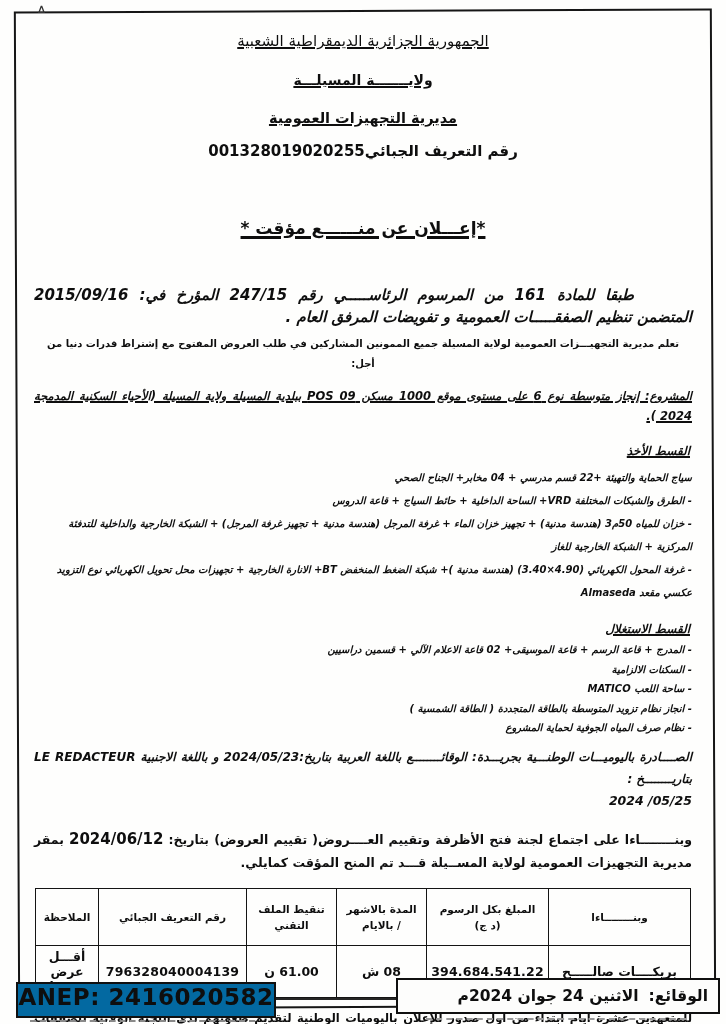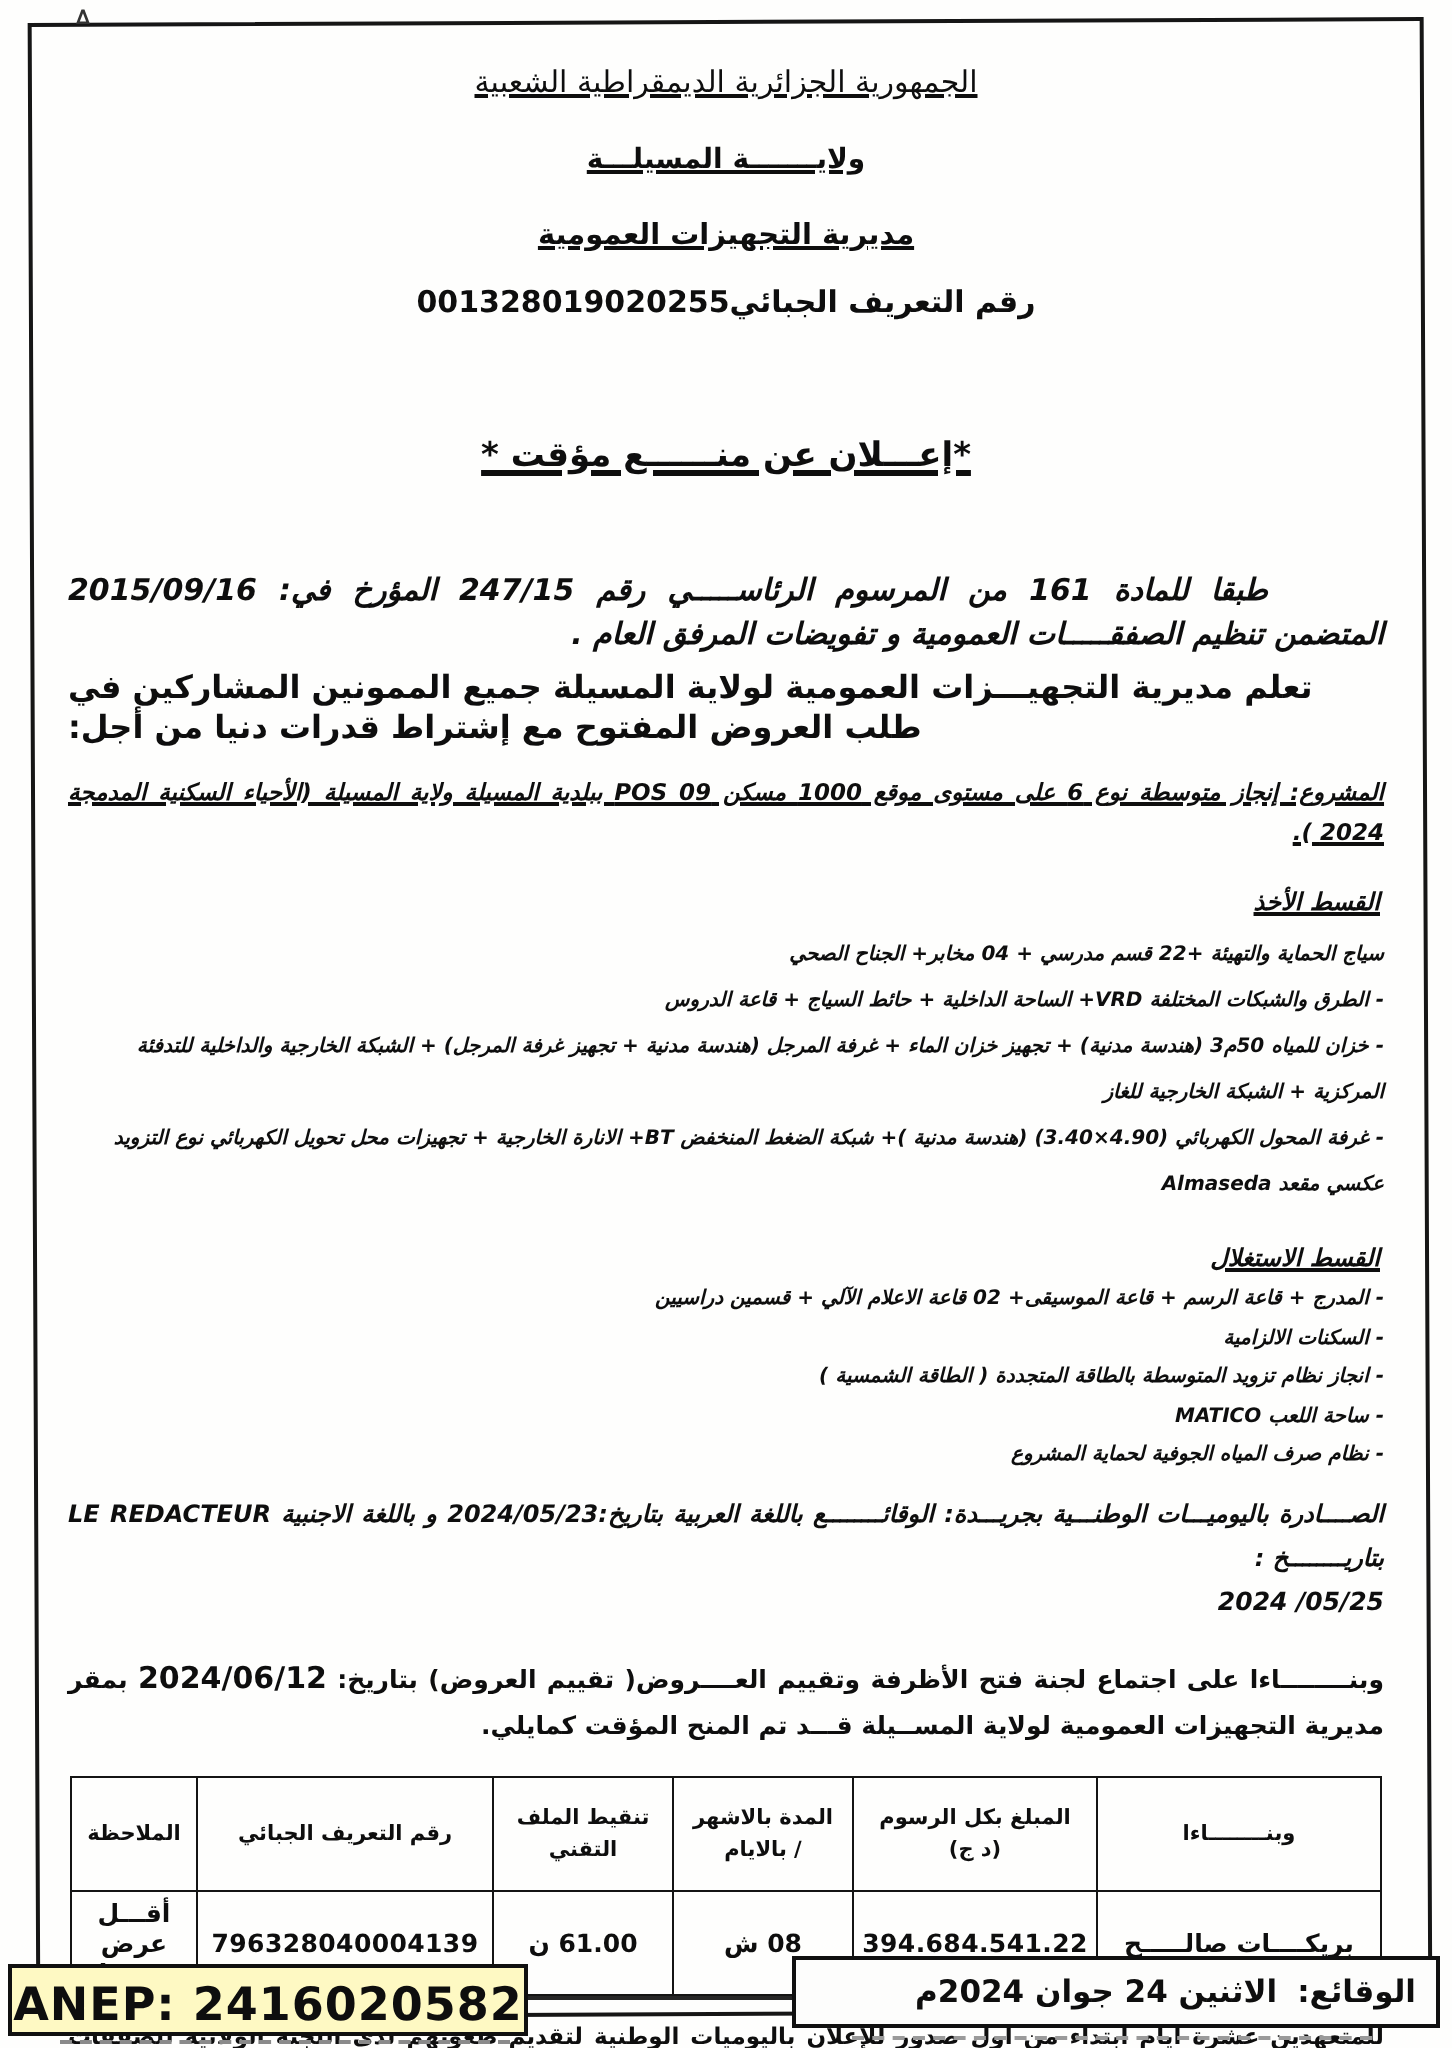--- a/index.html
+++ b/index.html
@@ -14,21 +14,21 @@
   }
   .content{position:absolute;top:24px;right:34px;left:34px;}
   .center{text-align:center;}
   .hdr1{font-size:15px;font-weight:normal;text-decoration:underline;text-decoration-thickness:2px;margin:8px 0 0 0;}
   .hdr2{font-size:14px;font-weight:bold;text-decoration:underline;text-decoration-thickness:2px;margin:22px 0 0 0;}
   .hdr3{font-size:14.5px;font-weight:bold;text-decoration:underline;text-decoration-thickness:2px;margin:22px 0 0 0;}
   .hdr4{font-size:15px;font-weight:bold;margin:16px 0 0 0;text-align:center;}
   .hdr4 .num{letter-spacing:0.5px;}
   .title{font-size:17px;font-weight:bold;text-decoration:underline;text-decoration-thickness:2.5px;margin:58px 0 0 0;}
   .p1{font-size:15px;font-weight:bold;line-height:22px;text-align:justify;text-indent:58px;margin:46px 0 0 0;font-style:italic;}
-  .p2{font-size:16px;font-weight:bold;line-height:20px;margin:6px 0 0 0;text-align:left;}
+  .p2{font-size:10px;font-weight:bold;line-height:20px;margin:6px 0 0 0;text-align:center;}
   .project{font-size:11.5px;font-weight:bold;font-style:italic;line-height:20px;margin:12px 0 0 0;text-align:justify;text-decoration:underline;text-decoration-thickness:1.5px;}
   .lot-h{font-size:12px;font-weight:bold;font-style:italic;text-decoration:underline;text-decoration-thickness:2px;text-align:right;padding-left:4px;margin:18px 2px 0 0;}
   .lot1 .li{font-size:10px;font-weight:bold;font-style:italic;line-height:23px;text-align:right;}
   .lot1{margin-top:8px;}
   .lot2{margin-top:4px;}
   .lot2 .li{font-size:10px;font-weight:bold;font-style:italic;line-height:19.5px;text-align:right;padding-left:8px;}
   .pub{font-size:12px;font-weight:bold;font-style:italic;line-height:22px;margin:8px 0 0 0;text-align:justify;}
   .pub-date{direction:ltr;text-align:right;font-size:12.5px;font-weight:bold;font-style:italic;padding-left:58px;line-height:22px;}
   .award{font-size:12.5px;font-weight:bold;line-height:23px;margin:16px 0 0 0;text-align:justify;}
   .award .big-date{font-size:15px;}
@@ -36,22 +36,22 @@
     border-collapse:collapse;width:656px;margin:14px auto 0 auto;direction:rtl;table-layout:fixed;
   }
   table.results th,table.results td{border:1.7px solid #141414;font-weight:bold;padding:3px 2px;text-align:center;vertical-align:middle;}
   table.results th{font-size:10.5px;white-space:pre-line;line-height:16px;height:50px;}
   table.results td{font-size:12.5px;height:42px;}
   td.contractor{font-size:13.5px;}
   td.amount,td.taxno{font-size:13px;letter-spacing:0.2px;}
   td.remark{font-size:11px;}
   .note1{font-size:11.5px;font-weight:bold;line-height:20px;margin:10px 0 0 0;text-align:justify;}
   .anep-box{
-    position:absolute;left:4px;bottom:6px;width:256px;height:32px;background:#fef9c3;
-    border:2.5px solid #101010;display:flex;align-items:flex-end;justify-content:center;
+    position:absolute;left:16px;bottom:6px;width:256px;height:32px;background:#0369a1;
+    border:2.5px solid #101010;display:flex;align-items:flex-start;justify-content:center;
     font-weight:bold;font-size:23px;letter-spacing:0.5px;direction:ltr;font-style:normal;
   }
   .date-box{
     position:absolute;right:6px;bottom:10px;width:300px;height:32px;background:#fdfdfc;
     border:2px solid #101010;display:flex;align-items:center;justify-content:flex-start;
     gap:10px;font-weight:bold;font-size:15.5px;padding:0 10px;
   }
   .connector{position:absolute;bottom:24px;left:262px;width:150px;border-top:2px solid #262626;}
   .dash-artifact-1{position:absolute;bottom:2px;left:30px;width:225px;border-top:2px dashed #8a8a8a;}
   .dash-artifact-2{position:absolute;bottom:4px;right:40px;width:260px;border-top:2px dashed #9a9a9a;}
@@ -86,22 +86,22 @@
       <div class="li">سياج الحماية والتهيئة +22 قسم مدرسي + 04 مخابر+ الجناح الصحي</div>
       <div class="li">- الطرق والشبكات المختلفة VRD+ الساحة الداخلية + حائط السياج + قاعة الدروس</div>
       <div class="li">- خزان للمياه 50م3 (هندسة مدنية) + تجهيز خزان الماء + غرفة المرجل (هندسة مدنية + تجهيز غرفة المرجل) + الشبكة الخارجية والداخلية للتدفئة المركزية + الشبكة الخارجية للغاز</div>
       <div class="li">- غرفة المحول الكهربائي (4.90×3.40) (هندسة مدنية )+ شبكة الضغط المنخفض BT+ الانارة الخارجية + تجهيزات محل تحويل الكهربائي نوع التزويد عكسي مقعد Almaseda</div>
     </div>
 
     <div class="lot-h">القسط الاستغلال</div>
     <div class="lot2">
       <div class="li">- المدرج + قاعة الرسم + قاعة الموسيقى+ 02 قاعة الاعلام الآلي + قسمين دراسيين</div>
       <div class="li">- السكنات الالزامية</div>
+      <div class="li">- ساحة اللعب MATICO</div>
       <div class="li">- انجاز نظام تزويد المتوسطة بالطاقة المتجددة ( الطاقة الشمسية )</div>
-      <div class="li">- ساحة اللعب MATICO</div>
       <div class="li">- نظام صرف المياه الجوفية لحماية المشروع</div>
     </div>
 
     <p class="pub">الصــــادرة باليوميـــات الوطنـــية بجريـــدة: الوقائــــــــع  باللغة العربية بتاريخ:2024/05/23 و باللغة الاجنبية LE REDACTEUR  بتاريــــــــخ :</p>
     <div class="pub-date">2024 /05/25</div>
 
     <p class="award"><span>وبنــــــــاءا على اجتماع لجنة فتح الأظرفة وتقييم العــــروض( تقييم العروض) بتاريخ: </span><span class="big-date">2024/06/12</span><span> بمقر مديرية التجهيزات العمومية لولاية المســيلة  قـــد تم  المنح المؤقت كمايلي.</span></p>
 
     <table class="results">
       <colgroup>

